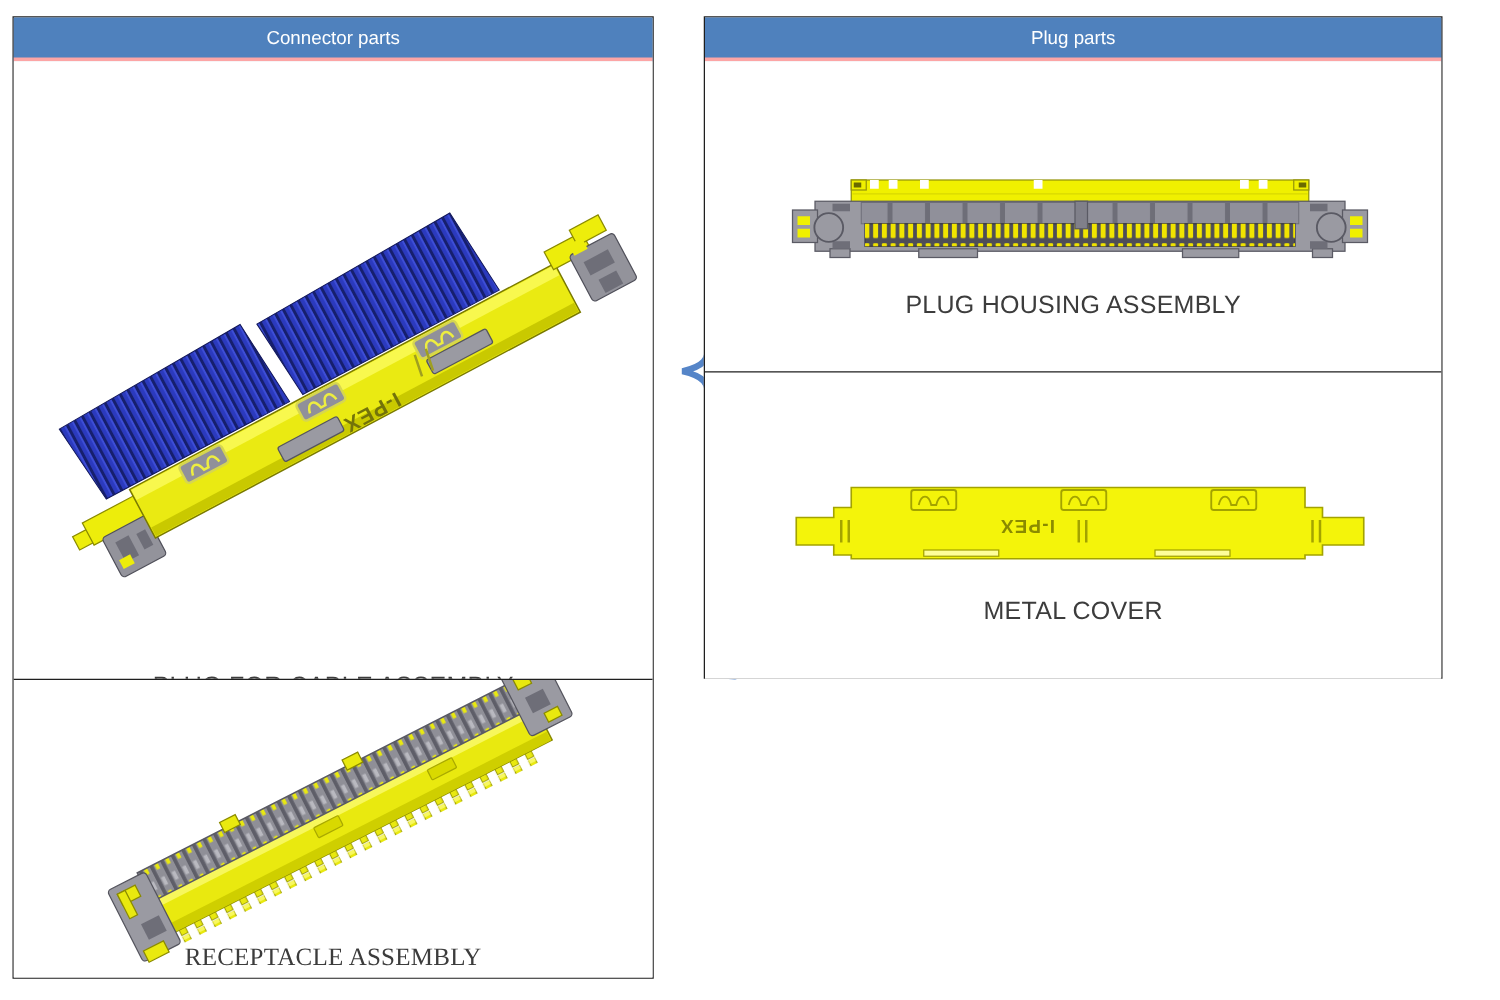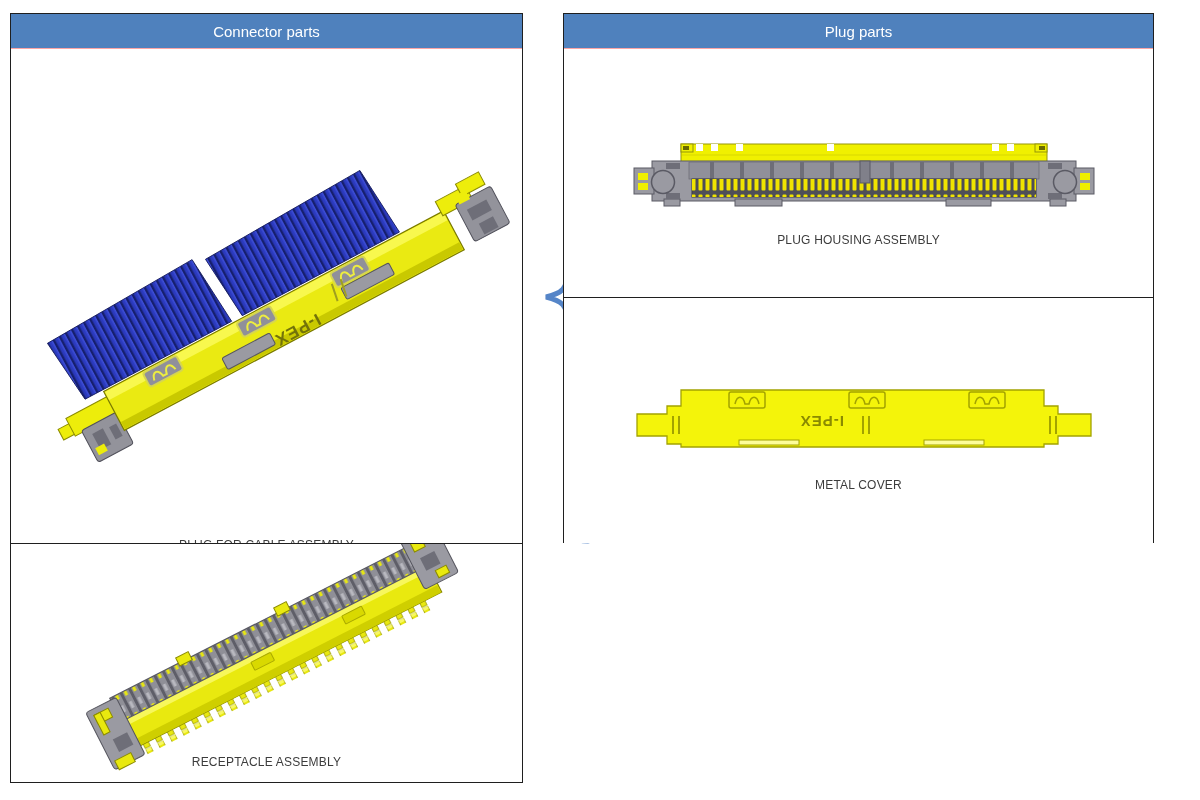--- a/index.html
+++ b/index.html
@@ -1,25 +1,25 @@
 <!DOCTYPE html>
 <html><head>
 <meta charset="utf-8">
 <style>
   html,body{margin:0;padding:0;background:#ffffff;}
   #stage{position:relative;width:1200px;height:800px;background:#ffffff;overflow:hidden;
          font-family:"Liberation Sans","DejaVu Sans",sans-serif;}
   .panel{position:absolute;box-sizing:border-box;border:1px solid #1f1f1f;background:#ffffff;}
-  .panel-header{box-sizing:border-box;height:35px;background:#4F81BD;border-bottom:1px solid #fca5a5;
+  .panel-header{box-sizing:border-box;height:35px;background:#4F81BD;border-bottom:3px solid #fca5a5;
                 display:flex;align-items:center;justify-content:center;
                 color:#ffffff;font-size:15px;}
   .cell{box-sizing:border-box;position:relative;background:#ffffff;}
   .cell + .cell{border-top:1px solid #1f1f1f;}
   .part-label{position:absolute;left:0;width:100%;text-align:center;
-              color:#3c3c3c;font-size:12px;letter-spacing:.2px;}
+              color:#3c3c3c;font-size:20px;letter-spacing:.2px;}
   svg{position:absolute;left:0;top:0;}
   .drawing{pointer-events:none;}
 </style>
 </head>
 <body>
 
 <div id="stage">
 
   <div class="panel" style="left:10px;top:13px;width:513px;height:770px;">
     <div class="panel-header">
@@ -83,21 +83,21 @@
             <rect x="398" y="-22" width="40" height="42" rx="3" fill="#93939B" stroke="#50505A"></rect>
             <rect x="406" y="-12" width="22" height="12" fill="#6E6E78"></rect>
             <rect x="410" y="6" width="16" height="12" fill="#6E6E78"></rect>
             <rect x="402" y="-30" width="12" height="10" fill="#EDED0B"></rect>
           </g>
         </g>
       </svg>
       <div class="part-label" style="top:489px;">PLUG FOR CABLE ASSEMBLY</div>
     </div>
 
-    <div class="cell" style="height:239px;">
+    <div class="cell" style="height:239px;font-family:Liberation Serif, serif;">
       <svg class="drawing" width="511" height="238" viewBox="0 0 511 238">
         <defs>
           <pattern id="rc-contacts" width="9.5" height="26" patternUnits="userSpaceOnUse">
             <rect x="0" y="0" width="9.5" height="26" fill="#8F8F97"></rect>
             <rect x="0" y="0" width="3" height="26" fill="#5E5E68"></rect>
             <rect x="4.2" y="2" width="3" height="7" fill="#B9B9C0"></rect>
             <rect x="4.2" y="14" width="3" height="7" fill="#E9E90F"></rect>
           </pattern>
           <pattern id="rc-pins" width="13.5" height="13" patternUnits="userSpaceOnUse">
             <rect x="3.5" y="0" width="5.5" height="12" fill="#E9E90F" stroke="#9A9A00" stroke-width="0.8"></rect>

